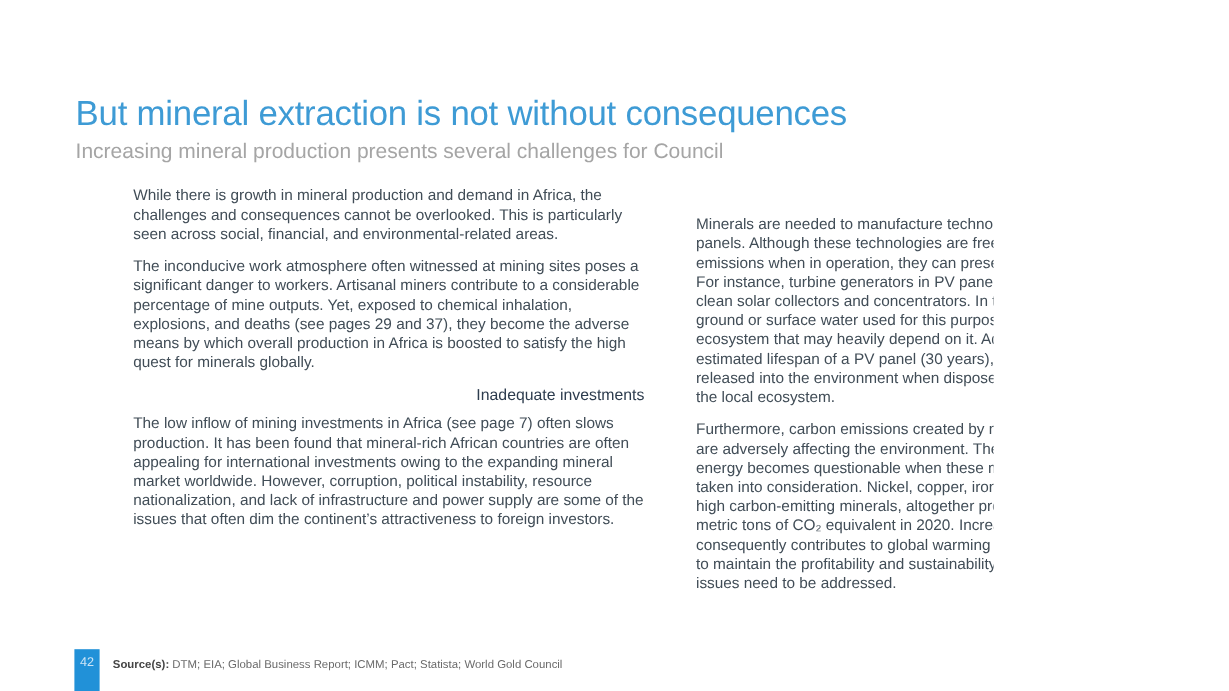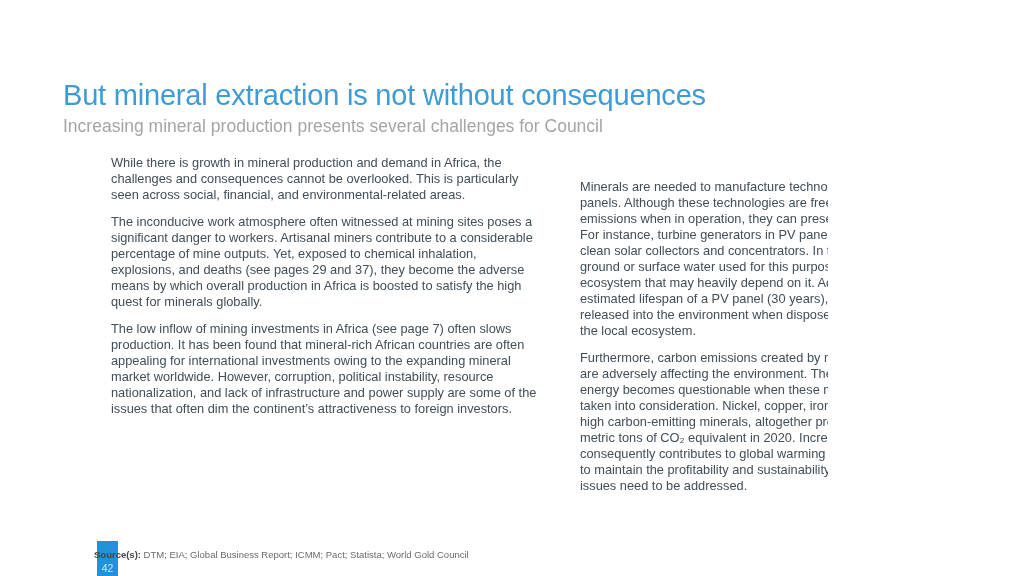--- a/index.html
+++ b/index.html
@@ -65,23 +65,22 @@
     position: absolute;
     left: 62px;
     top: 541px;
     width: 21px;
     height: 35px;
     background: var(--page-box-blue, #2191d8);
     color: #cde5f7;
     font-size: 10.5px;
     text-align: center;
     line-height: 1;
-    padding-top: 22px;
+    padding-top: 6px;
     box-sizing: border-box;
-    margin-left: 35px;
   }
   .footer-source {
     position: absolute;
     left: 94px;
     top: 549px;
     font-size: 9.5px;
     color: #6a6a6a;
     white-space: nowrap;
   }
   .footer-source .source-label {
@@ -98,20 +97,21 @@
 
   <h2 class="slide-subtitle">Increasing mineral production presents several challenges for Council</h2>
 
   <div class="columns">
 
     <div class="column">
       <p class="body-text">While there is growth in mineral production and demand in Africa, the challenges and consequences cannot be overlooked. This is particularly seen across social, financial, and environmental-related areas.</p>
 
       <p class="body-text">The inconducive work atmosphere often witnessed at mining sites poses a significant danger to workers. Artisanal miners contribute to a considerable percentage of mine outputs. Yet, exposed to chemical inhalation, explosions, and deaths (see pages 29 and 37), they become the adverse means by which overall production in Africa is boosted to satisfy the high quest for minerals globally.</p>
 
+      <h3 class="section-heading">Inadequate investments</h3>
       <p class="body-text">The low inflow of mining investments in Africa (see page 7) often slows production. It has been found that mineral-rich African countries are often appealing for international investments owing to the expanding mineral market worldwide. However, corruption, political instability, resource nationalization, and lack of infrastructure and power supply are some of the issues that often dim the continent’s attractiveness to foreign investors.</p>
     </div>
 
     <div class="column">
       <h3 class="section-heading">Environmental impacts</h3>
       <p class="body-text">Minerals are needed to manufacture technological devices such as solar panels. Although these technologies are free from air pollution and GHG emissions when in operation, they can present some environmental risks. For instance, turbine generators in PV panels may need water to cool or clean solar collectors and concentrators. In this light, high volumes of ground or surface water used for this purpose adversely impact the ecosystem that may heavily depend on it. Additionally, at the end of the estimated lifespan of a PV panel (30 years), harmful toxins can be released into the environment when disposed of, subsequently affecting the local ecosystem.</p>
       <p class="body-text">Furthermore, carbon emissions created by mineral production processes are adversely affecting the environment. The cleanliness of renewable energy becomes questionable when these mining-activity emissions are taken into consideration. Nickel, copper, iron ore, and gold are some of the high carbon-emitting minerals, altogether producing more than 400 million metric tons of CO₂ equivalent in 2020. Increasing mine emissions consequently contributes to global warming and climate change. However, to maintain the profitability and sustainability of the mining industry, these issues need to be addressed.</p>
     </div>
 
   </div>

